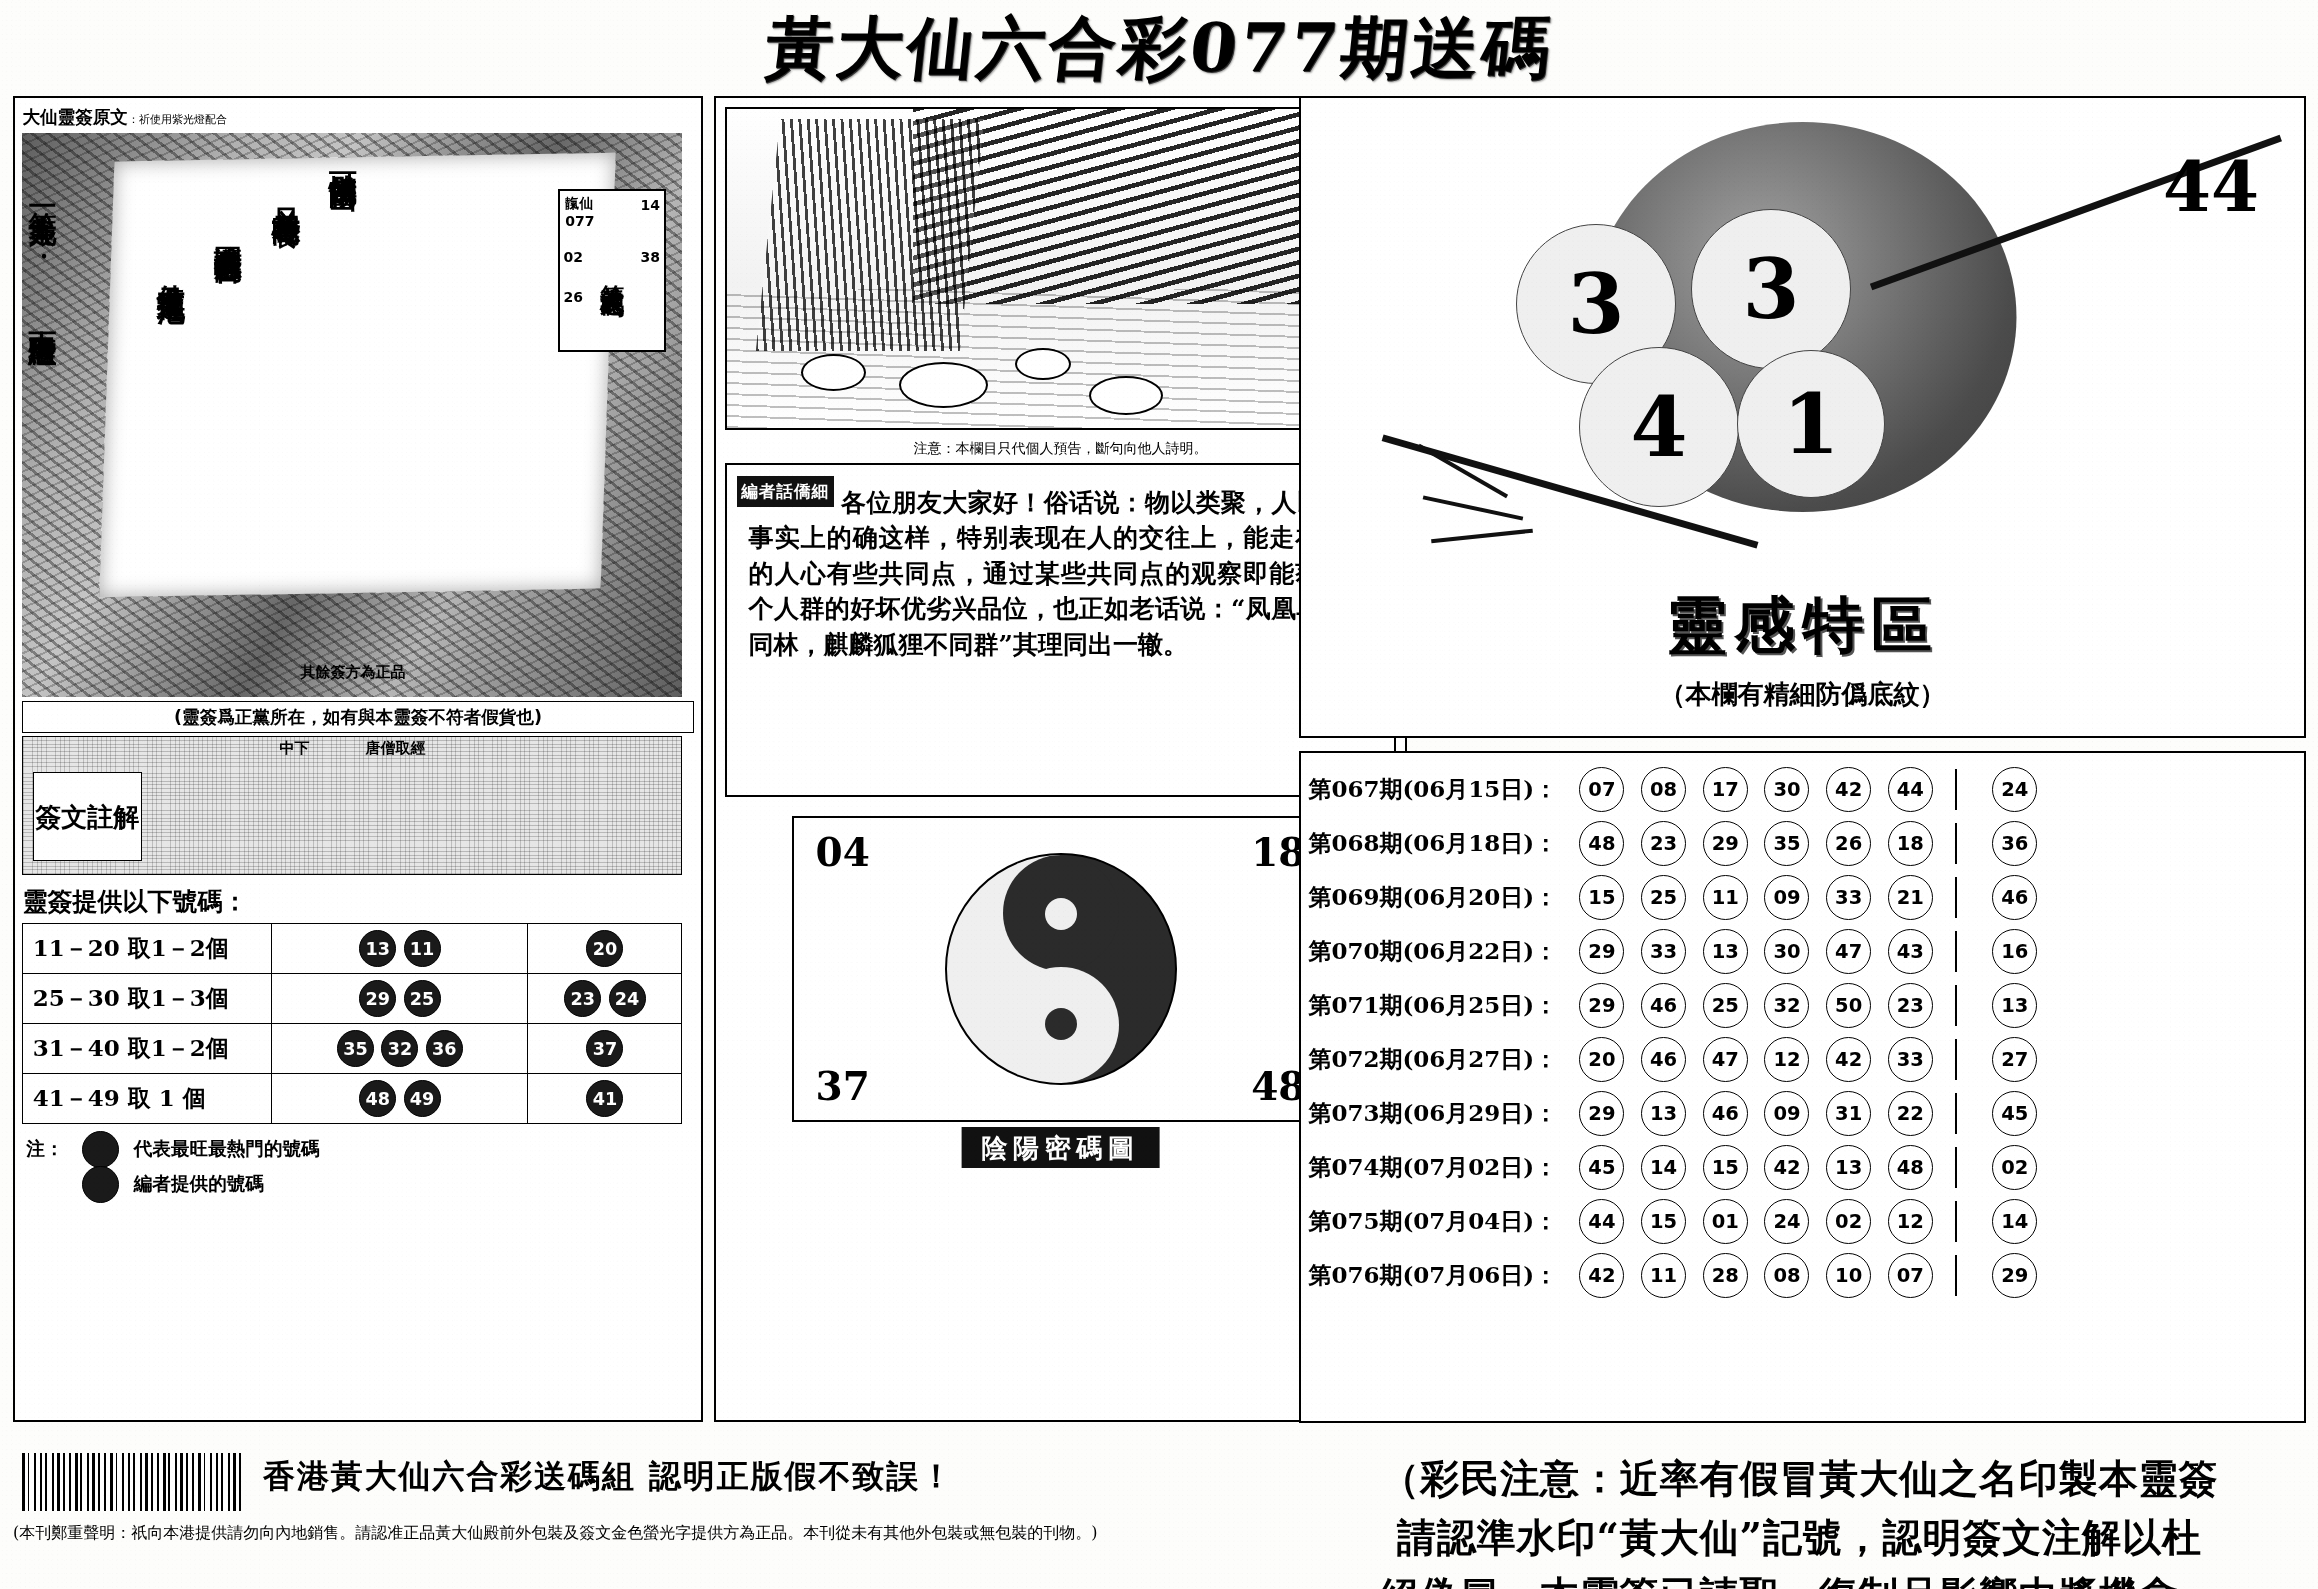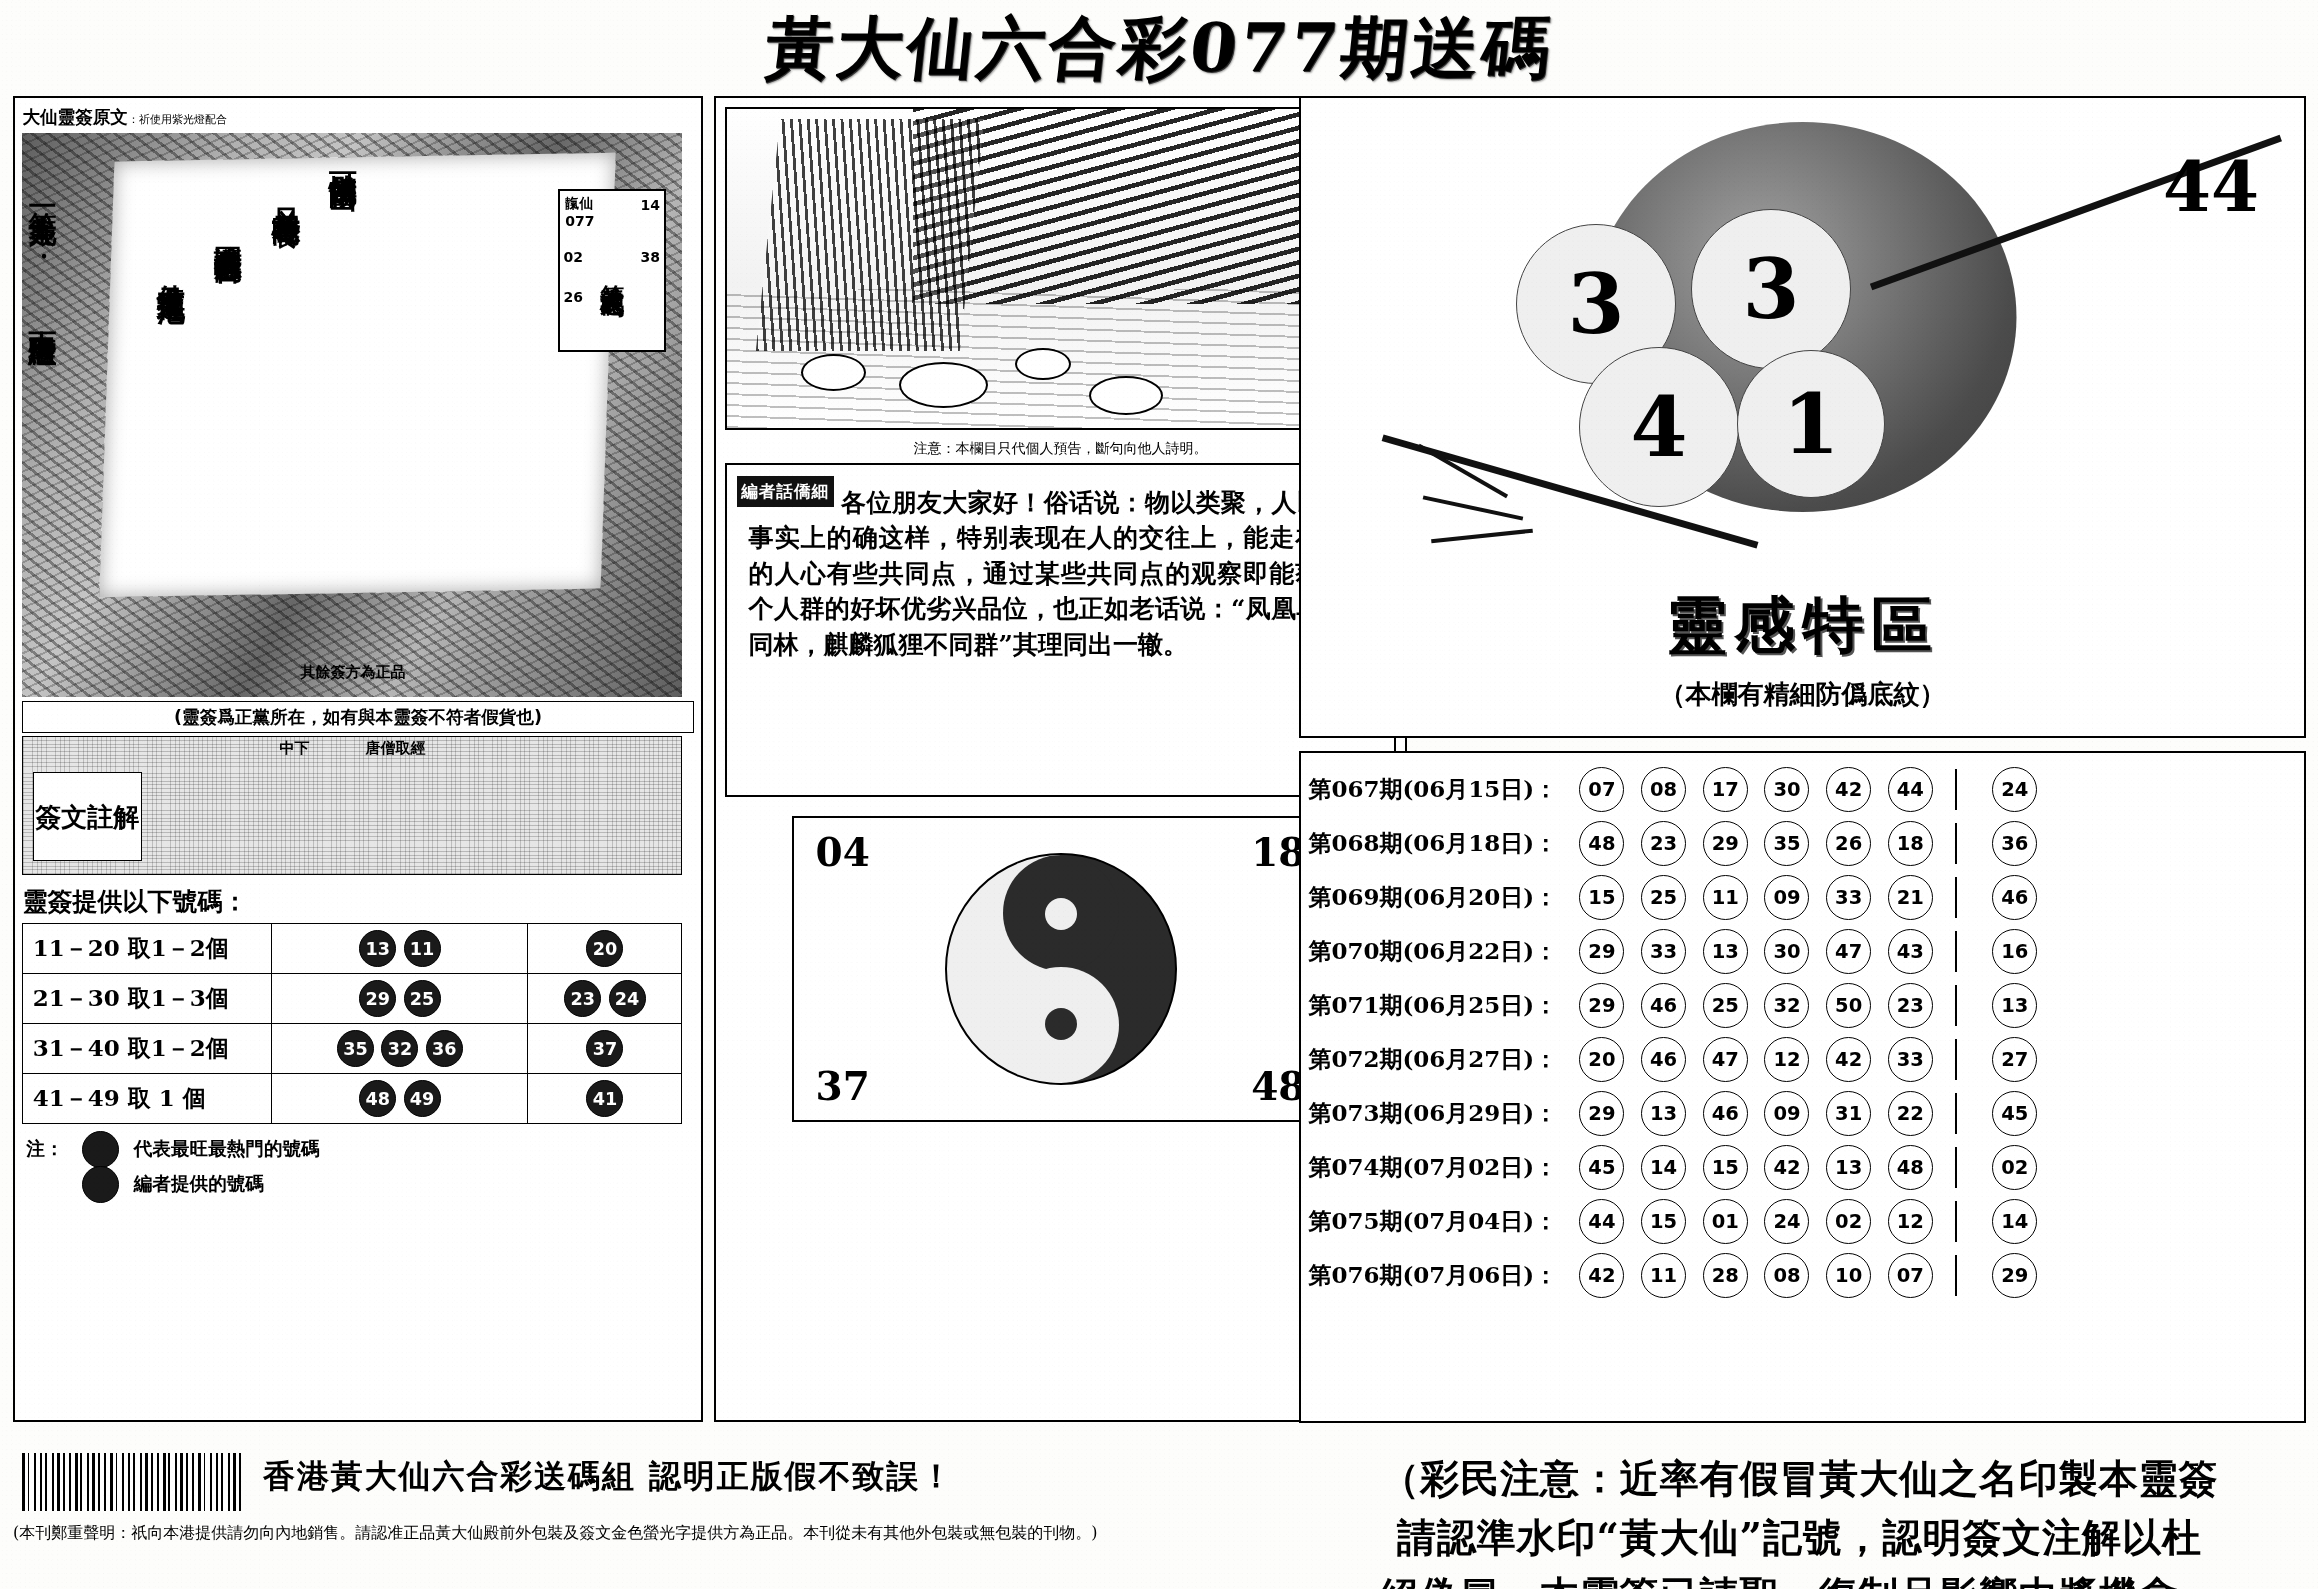--- a/index.html
+++ b/index.html
@@ -312,21 +312,21 @@
     <div class="provide-title">靈簽提供以下號碼：</div>
 
     <table class="numtable">
       <tbody id="numtable-body">
           <tr>
             <td class="rng-cell">11－20 取1－2個</td>
             <td class="hot-cell"><span class="ball dark">13</span><span class="ball dark">11</span></td>
             <td class="ed-cell"><span class="ball dark">20</span></td>
           </tr>
           <tr>
-            <td class="rng-cell">21－30 取1－3個</td>
+            <td class="rng-cell">25－30 取1－3個</td>
             <td class="hot-cell"><span class="ball dark">29</span><span class="ball dark">25</span></td>
             <td class="ed-cell"><span class="ball dark">23</span><span class="ball dark">24</span></td>
           </tr>
           <tr>
             <td class="rng-cell">31－40 取1－2個</td>
             <td class="hot-cell"><span class="ball dark">35</span><span class="ball dark">32</span><span class="ball dark">36</span></td>
             <td class="ed-cell"><span class="ball dark">37</span></td>
           </tr>
           <tr>
             <td class="rng-cell">41－49 取 1 個</td>
@@ -373,20 +373,23 @@
         <span class="yy-num" style="left:22px; top:11px;">04</span>
         <span class="yy-num" style="right:22px; top:11px;">18</span>
         <span class="yy-num" style="left:22px; bottom:11px;">37</span>
         <span class="yy-num" style="right:22px; bottom:11px;">48</span>
         <div class="taiji">
           <span class="dot top"></span>
           <span class="dot bot"></span>
         </div>
       </div>
     </div>
+    <div style="position:relative; height:45px;">
+      <div class="yy-label" style="position:absolute; left:50%; top:5.6px; transform:translateX(-50%);">陰陽密碼圖</div>
+    </div>
   </div>
 
   <div class="panel p-right-top">
     <div class="lucky-art">
       <div class="big-circle"></div>
       <div class="arrow"></div>
       <div class="arrow2"></div>
       <div class="feather" style="left:111px; top:371px; transform:rotate(30deg);"></div>
       <div class="feather" style="left:121px; top:408px; transform:rotate(12deg);"></div>
       <div class="feather" style="left:130px; top:436px; transform:rotate(-6deg);"></div>

